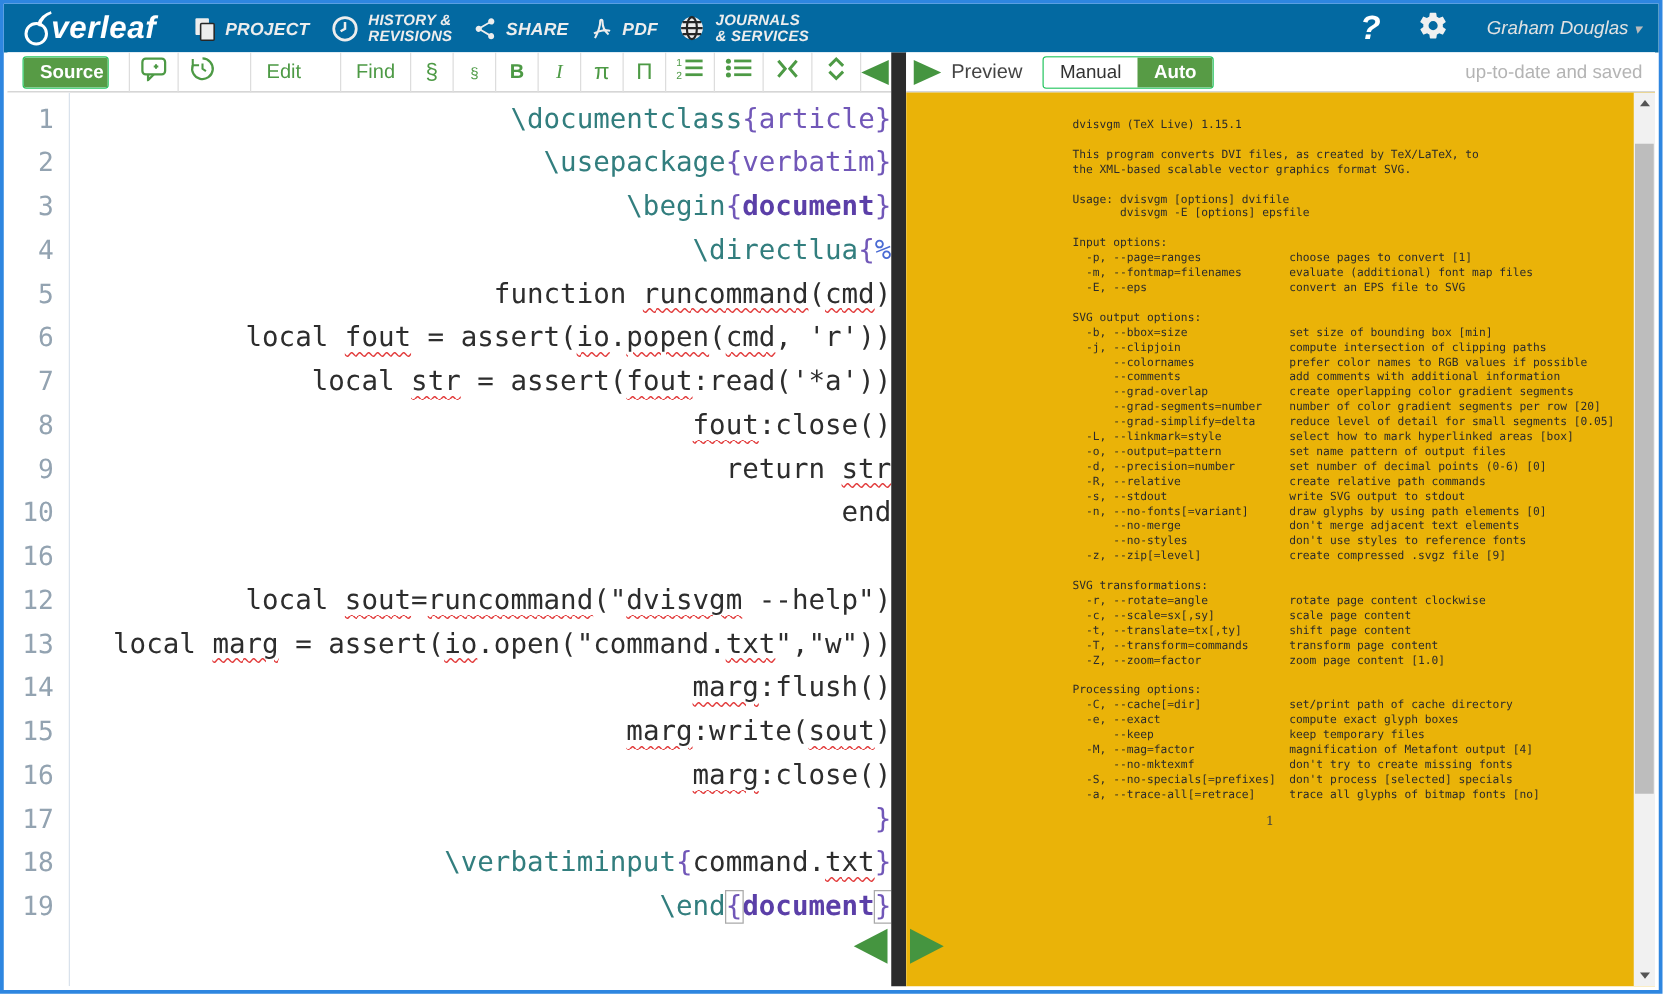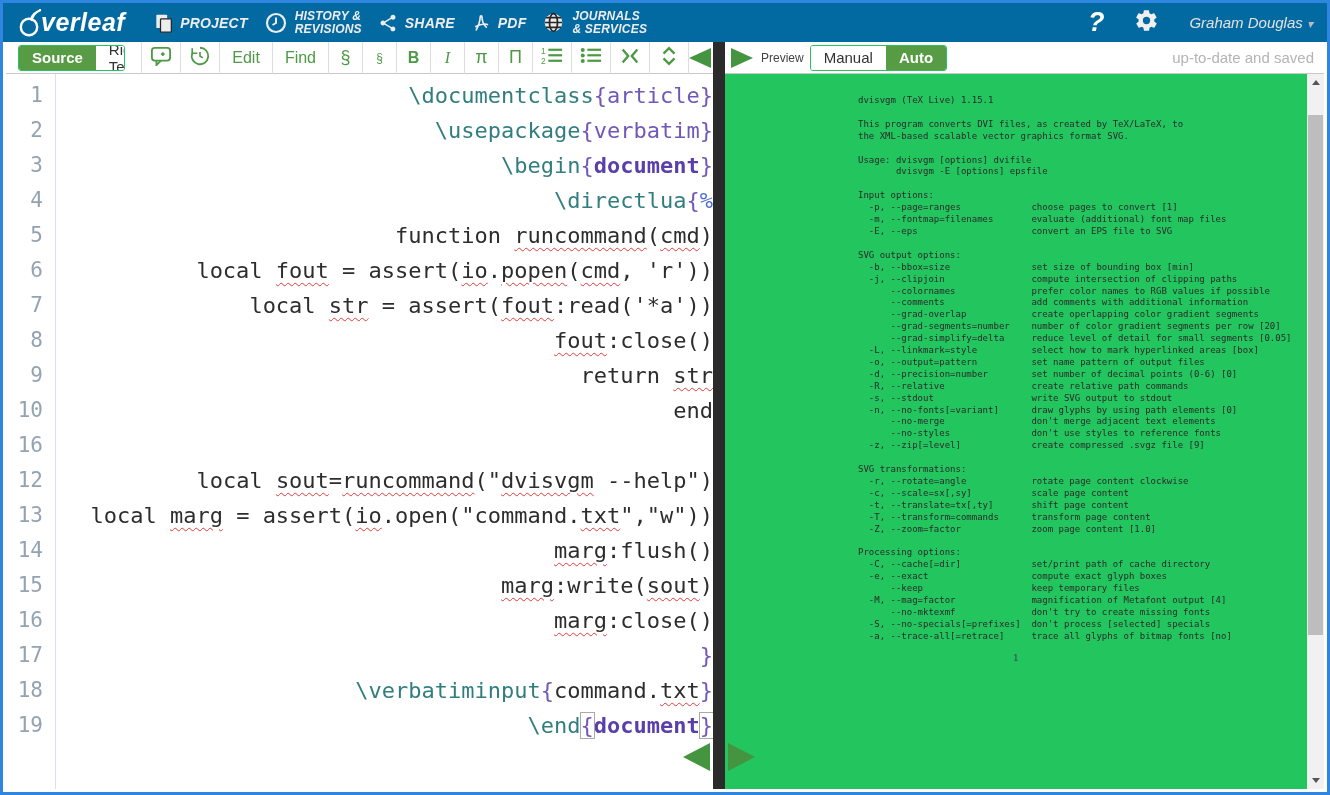--- a/index.html
+++ b/index.html
@@ -46,33 +46,33 @@
   .seg { display: flex; border: 1px solid #22c55e; border-radius: 3px; overflow: hidden; height: 26px; }
   .seg-btn { font-size: 15px; padding: 0 13px; display: flex; align-items: center; cursor: pointer; background: #fff; color: #333; }
   .seg-btn.active { background: #579b45; color: #fff; font-weight: bold; }
   .tb-group { display: flex; align-items: center; height: 32px; margin-left: 16px; }
   .tb-btn {
     height: 32px; min-width: 34px; padding: 0 8px;
     display: flex; align-items: center; justify-content: center;
     color: #4d9a45; cursor: pointer; border-left: 1px solid #ddd;
   }
   .tb-btn:last-child { border-right: 1px solid #ddd; }
-  .tb-btn.textbtn { font-size: 16px; padding: 0 12px; }
+  .tb-btn.textbtn { font-size: 16px; padding: 0 12px; margin-left: 19px; }
   .tb-btn .big { font-size: 18px; }
   .tb-btn .small { font-size: 12px; }
   .tb-btn .bold { font-size: 16px; font-weight: bold; }
   .tb-btn .italic { font-size: 16px; font-style: italic; font-family: "Liberation Serif", serif; }
   .tri-left { width: 0; height: 0; border-top: 10px solid transparent; border-bottom: 10px solid transparent; border-right: 22px solid #459540; cursor: pointer; }
   .tri-right { width: 0; height: 0; border-top: 10px solid transparent; border-bottom: 10px solid transparent; border-left: 22px solid #459540; cursor: pointer; }
   .etoolbar .tri-left { margin-left: auto; margin-right: 2px; }
 
   
   .ptoolbar { padding: 0 10px 0 6px; }
   .ptoolbar .tri-right { margin-right: 8px; }
-  .preview-label { font-size: 12px; color: #444; margin-right: 6px; }
+  .preview-label { font-size: 16px; color: #444; margin-right: 16px; }
   .pstatus { margin-left: auto; font-size: 15px; color: #b4b4b4; }
 
   
   .editor-area { flex: 1; display: flex; overflow: hidden; font-family: "DejaVu Sans Mono", monospace; }
   .gutter {
     width: 50px; flex: none; padding-top: 4px; text-align: right;
     border-right: 1px solid #d9e2ec; background: #fff;
   }
   .ln { height: 35px; line-height: 35px; font-size: 21px; color: #93a3b1; padding-right: 12px; }
   .code { flex: 1; padding: 4px 0 0 10px; font-size: 22px; text-align: right; }
@@ -84,21 +84,21 @@
   .tk-argb { color: #5b3fa8; font-weight: bold; }
   .tk-comment { color: #4a6bd4; font-style: italic; }
   .tk-plain { color: #2d2d2d; }
   .tk-mis { color: #2d2d2d; text-decoration: underline; text-decoration-style: wavy; text-decoration-color: #e23b3b; text-decoration-thickness: 1px; text-underline-offset: 4px; }
 
   
   .collapse-left { position: absolute; bottom: 18px; right: 3px; width: 0; height: 0; border-top: 14px solid transparent; border-bottom: 14px solid transparent; border-right: 27px solid #459540; cursor: pointer; }
   .collapse-right { position: absolute; bottom: 18px; left: 3px; width: 0; height: 0; border-top: 14px solid transparent; border-bottom: 14px solid transparent; border-left: 27px solid #459540; cursor: pointer; }
 
   
-  .pdf-area { flex: 1; position: relative; background: #22c55e; overflow: hidden; padding-left: 40px; }
+  .pdf-area { flex: 1; position: relative; background: #eab308; overflow: hidden; padding-left: 40px; }
   .pdf-text {
     position: absolute; left: 133px; top: 21px;
     font-family: "DejaVu Sans Mono", monospace;
     font-size: 9px; line-height: 11.9px; color: #2b2b2b; white-space: pre;
   }
   .pdf-pagenum {
     position: absolute; left: 0; right: 17px; top: 578px; text-align: center;
     font-family: "DejaVu Serif", serif; font-size: 10px; color: #444;
   }
   

